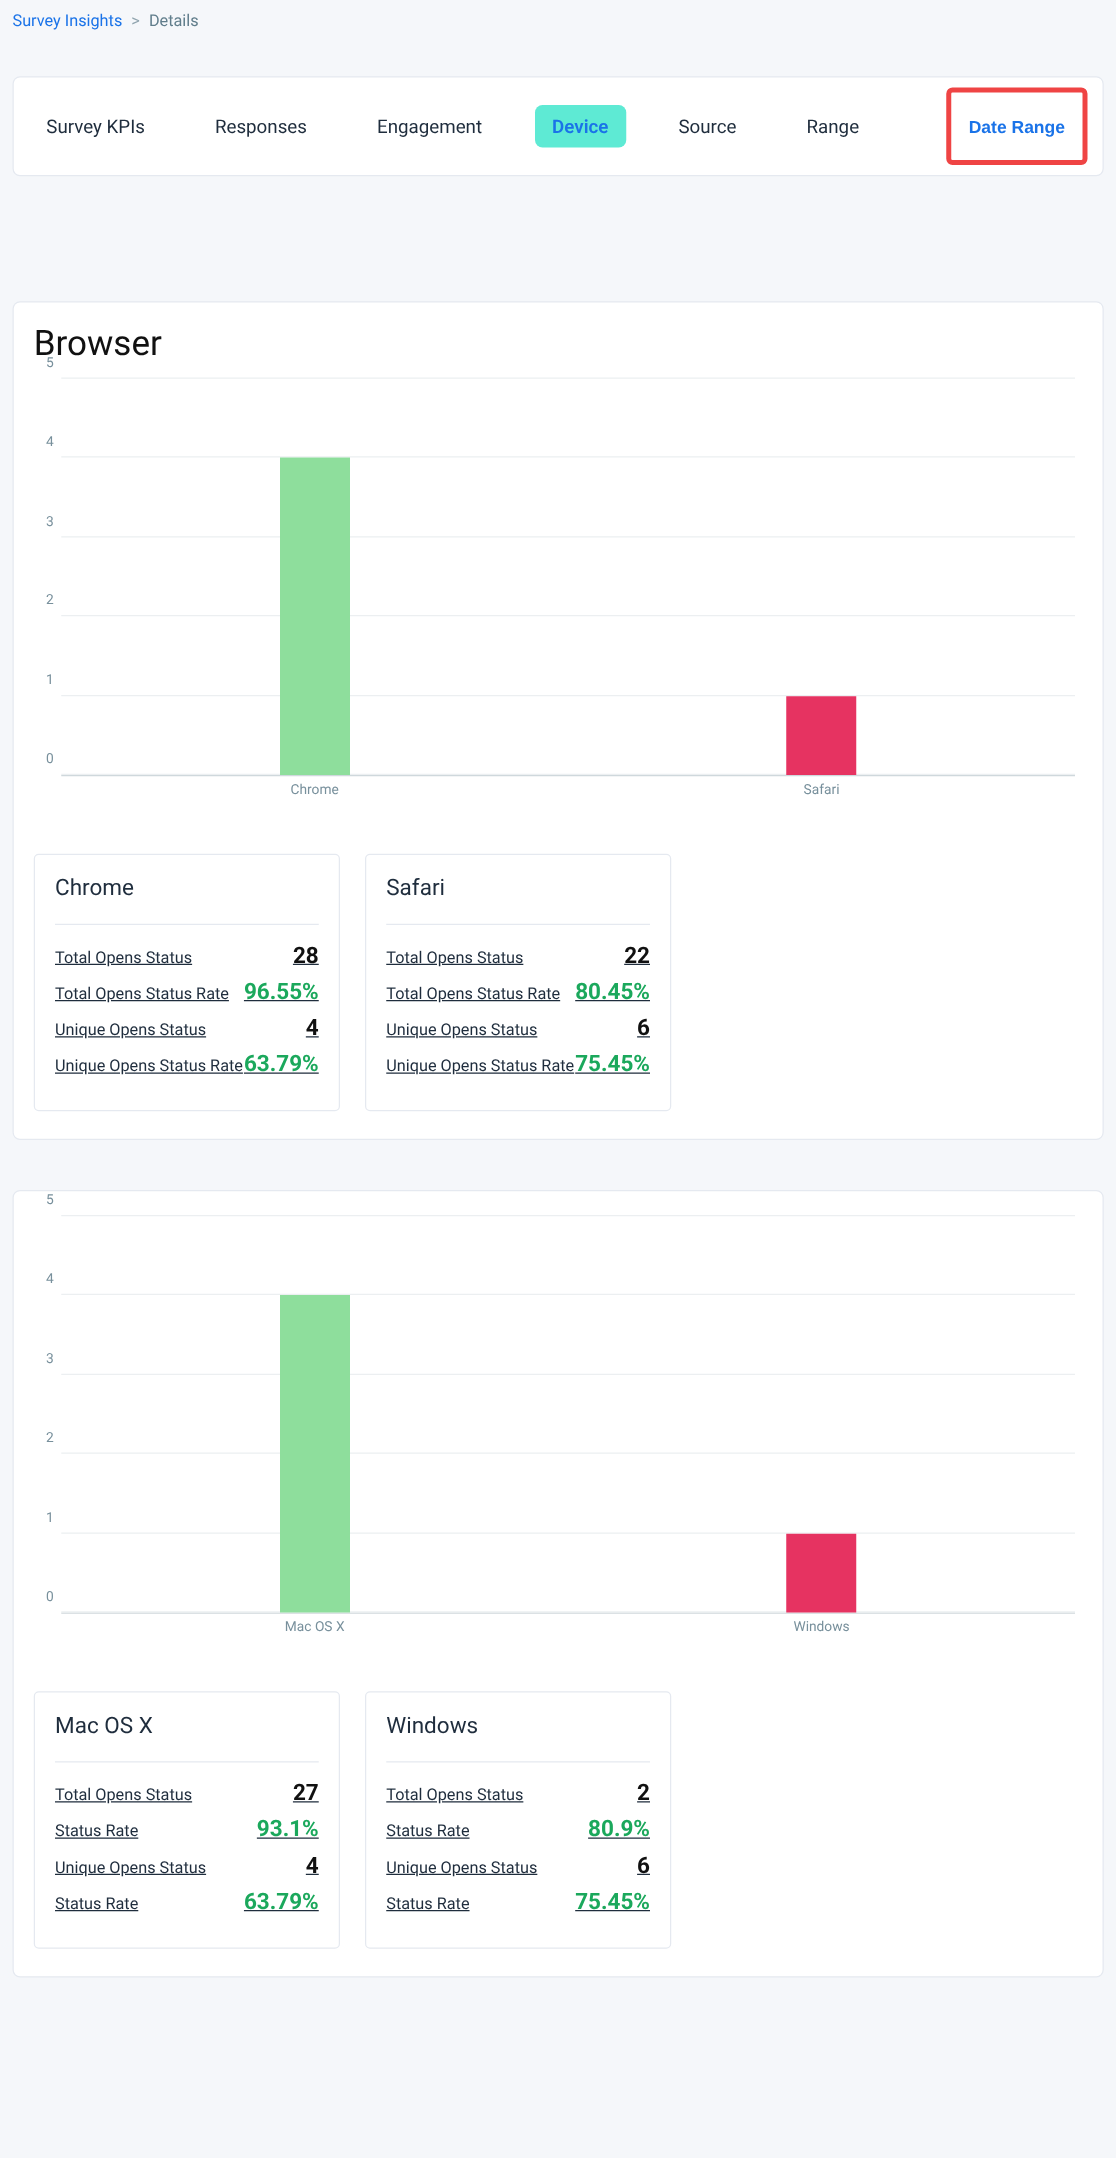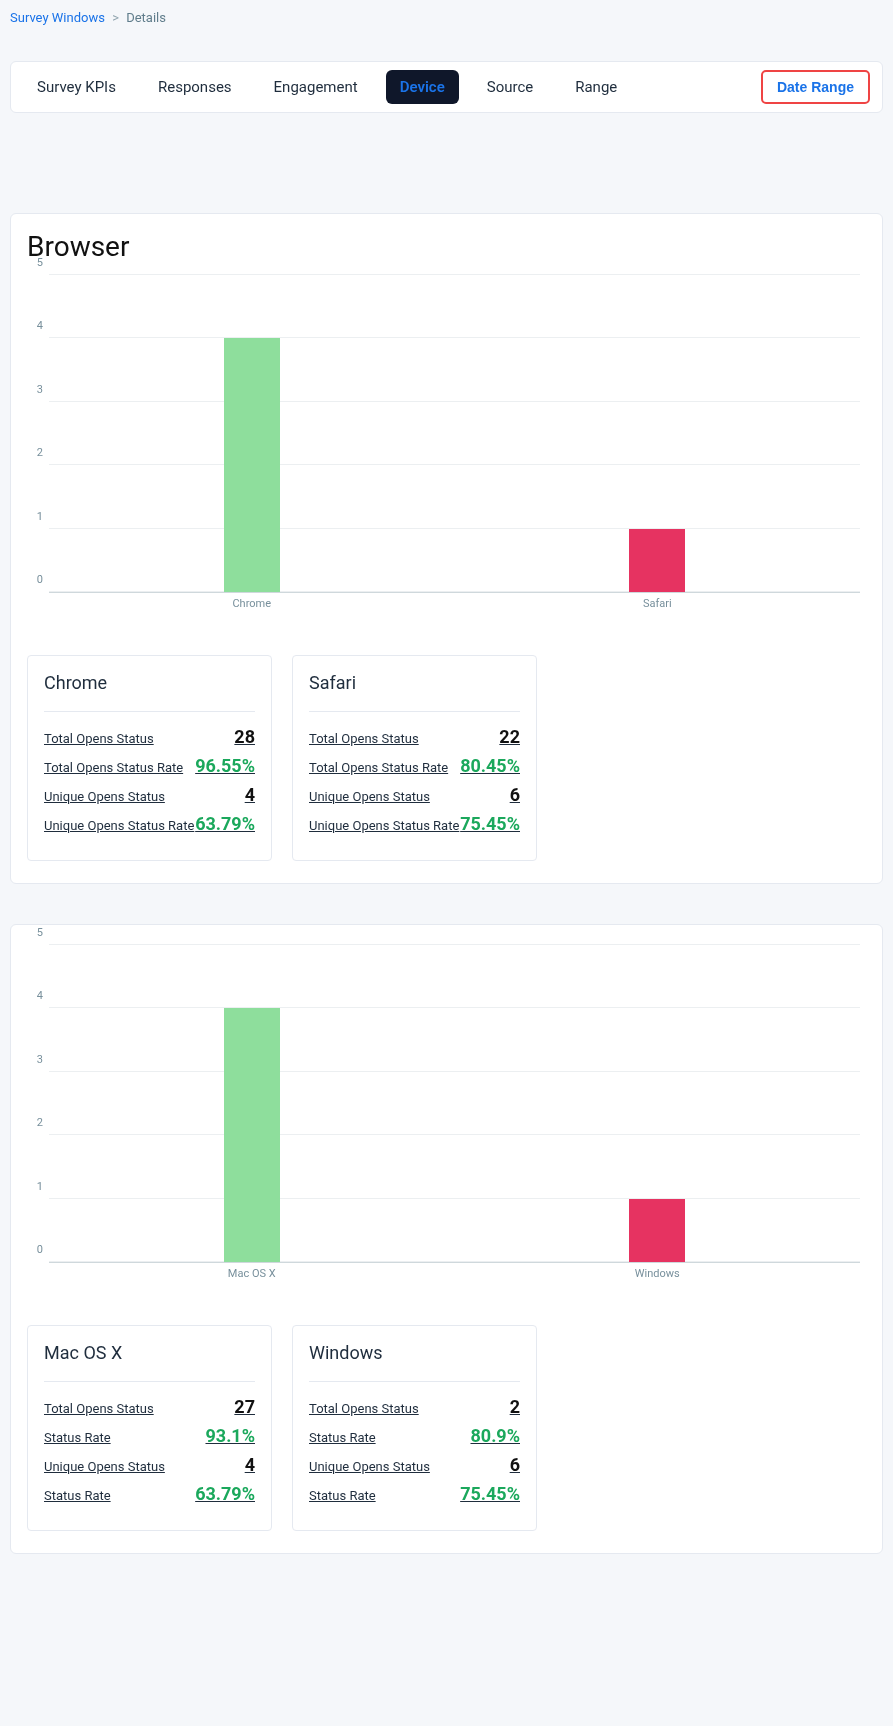--- a/index.html
+++ b/index.html
@@ -30,42 +30,42 @@
     margin: 30px 10px 0;
     background: #fff;
     border: 1px solid #e5e9f0;
     border-radius: 6px;
     padding: 8px 12px;
     display: flex;
     align-items: center;
   }
   .tabs {
     display: flex;
-    gap: 14px;
+    gap: 28px;
     flex: 1;
   }
   .tab {
     padding: 8px 14px;
     font-size: 15px;
     color: #1f2d3d;
     border-radius: 6px;
     cursor: pointer;
   }
   .tab.active {
-    background: #0f172a;
+    background: #5eead4;
     color: #1a73e8;
     font-weight: 600;
   }
   .date-range-btn {
-    border: 2px solid #ef4444;
+    border: 4px solid #ef4444;
     color: #1a73e8;
     font-weight: 700;
     font-size: 14px;
     background: #fff;
-    padding: 7px 14px;
+    padding: 19px 14px;
     border-radius: 5px;
     cursor: pointer;
   }
   .panel {
     margin: 100px 10px 40px;
     background: #fff;
     border: 1px solid #e5e9f0;
     border-radius: 6px;
     padding: 14px 16px 22px;
   }
@@ -150,21 +150,21 @@
     text-decoration: underline;
   }
   .stat-label { color: #1f2d3d; }
   .stat-val { font-weight: 700; color: #111; font-size: 18px; }
   .stat-val.green { color: #1ba85c; }
 </style>
 </head>
 <body>
 
 <div class="breadcrumb">
-  <a href="#">Survey Windows</a>
+  <a href="#">Survey Insights</a>
   <span class="sep">&gt;</span>
   <span class="current">Details</span>
 </div>
 
 <div class="tabbar">
   <div class="tabs" id="tabs">
       <div class="tab">Survey KPIs</div>
       <div class="tab">Responses</div>
       <div class="tab">Engagement</div>
       <div class="tab active">Device</div>

